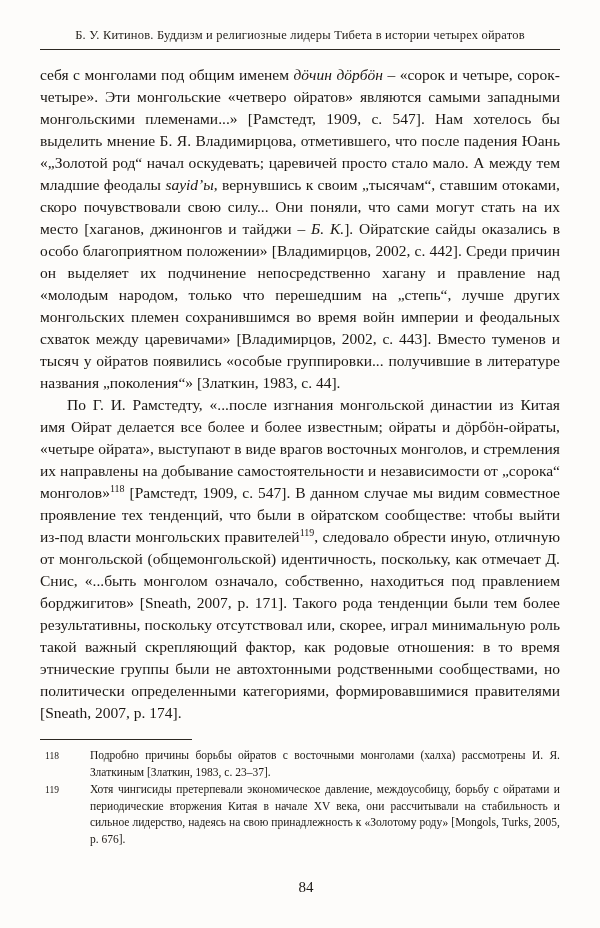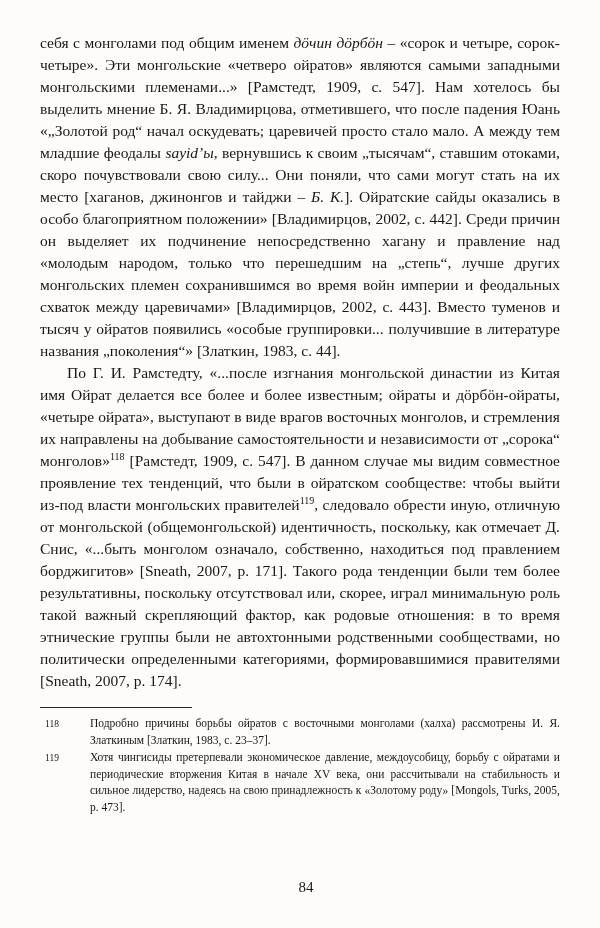--- a/index.html
+++ b/index.html
@@ -20,21 +20,21 @@
   }
   .running-header {
     text-align: center;
     font-size: 12.5px;
     letter-spacing: 0.2px;
     color: #231f1a;
     padding-bottom: 6px;
     border-bottom: 1.2px solid #2c2822;
   }
   .body-text {
-    margin-top: 4px;
+    margin-top: 14px;
     font-size: 15.5px;
     line-height: 22px;
   }
   .para {
     margin: 0;
     text-align: justify;
   }
   .para.indent {
     text-indent: 27px;
   }
@@ -79,34 +79,35 @@
     text-align: center;
     font-size: 15px;
     color: #1b1713;
   }
 </style>
 </head>
 <body>
 
 <div class="page">
 
+  <div class="running-header">Б. У. Китинов. Буддизм и религиозные лидеры Тибета в истории четырех ойратов</div>
 
   <div class="body-text">
       <p class="para"><span>себя с монголами под общим именем </span><span class="it">дöчин дöрбöн</span><span> – «сорок и четыре, сорок-четыре». Эти монгольские «четверо ойратов» являются самыми западными монгольскими племенами...» [Рамстедт, 1909, с. 547]. Нам хотелось бы выделить мнение Б. Я. Владимирцова, отметившего, что после падения Юань «„Золотой род“ начал оскудевать; царевичей просто стало мало. А между тем младшие феодалы </span><span class="it">sayid’ы</span><span>, вернувшись к своим „тысячам“, ставшим отоками, скоро почувствовали свою силу... Они поняли, что сами могут стать на их место [хаганов, джинонгов и тайджи – </span><span class="it">Б. К.</span><span>]. Ойратские сайды оказались в особо благоприятном положении» [Владимирцов, 2002, с. 442]. Среди причин он выделяет их подчинение непосредственно хагану и правление над «молодым народом, только что перешедшим на „степь“, лучше других монгольских племен сохранившимся во время войн империи и феодальных схваток между царевичами» [Владимирцов, 2002, с. 443]. Вместо туменов и тысяч у ойратов появились «особые группировки... получившие в литературе названия „поколения“» [Златкин, 1983, с. 44].</span></p>
       <p class="para indent"><span>По Г. И. Рамстедту, «...после изгнания монгольской династии из Китая имя Ойрат делается все более и более известным; ойраты и дöрбöн-ойраты, «четыре ойрата», выступают в виде врагов восточных монголов, и стремления их направлены на добывание самостоятельности и независимости от „сорока“ монголов»</span><sup class="fnref">118</sup><span> [Рамстедт, 1909, с. 547]. В данном случае мы видим совместное проявление тех тенденций, что были в ойратском сообществе: чтобы выйти из-под власти монгольских правителей</span><sup class="fnref">119</sup><span>, следовало обрести иную, отличную от монгольской (общемонгольской) идентичность, поскольку, как отмечает Д. Снис, «...быть монголом означало, собственно, находиться под правлением борджигитов» [Sneath, 2007, p. 171]. Такого рода тенденции были тем более результативны, поскольку отсутствовал или, скорее, играл минимальную роль такой важный скрепляющий фактор, как родовые отношения: в то время этнические группы были не автохтонными родственными сообществами, но политически определенными категориями, формировавшимися правителями [Sneath, 2007, p. 174].</span></p>
     </div>
 
   <div class="footnote-sep"></div>
 
   <div class="footnotes">
       <div class="footnote">
         <span class="fn-num">118</span>
         <div class="fn-text">Подробно причины борьбы ойратов с восточными монголами (халха) рассмотрены И. Я. Златкиным [Златкин, 1983, с. 23–37].</div>
       </div>
       <div class="footnote">
         <span class="fn-num">119</span>
-        <div class="fn-text">Хотя чингисиды претерпевали экономическое давление, междоусобицу, борьбу с ойратами и периодические вторжения Китая в начале XV века, они рассчитывали на стабильность и сильное лидерство, надеясь на свою принадлежность к «Золотому роду» [Mongols, Turks, 2005, p. 473].</div>
+        <div class="fn-text">Хотя чингисиды претерпевали экономическое давление, междоусобицу, борьбу с ойратами и периодические вторжения Китая в начале XV века, они рассчитывали на стабильность и сильное лидерство, надеясь на свою принадлежность к «Золотому роду» [Mongols, Turks, 2005, p. 676].</div>
       </div>
     </div>
 
   <div class="page-number">84</div>
 
 </div>
 
 </body></html>

